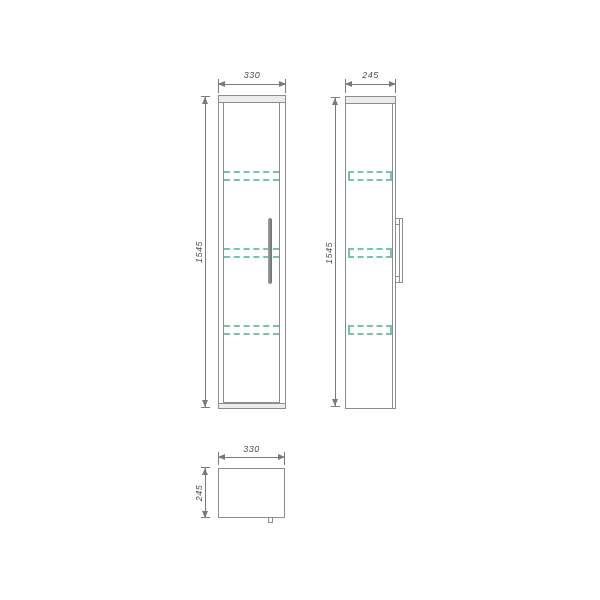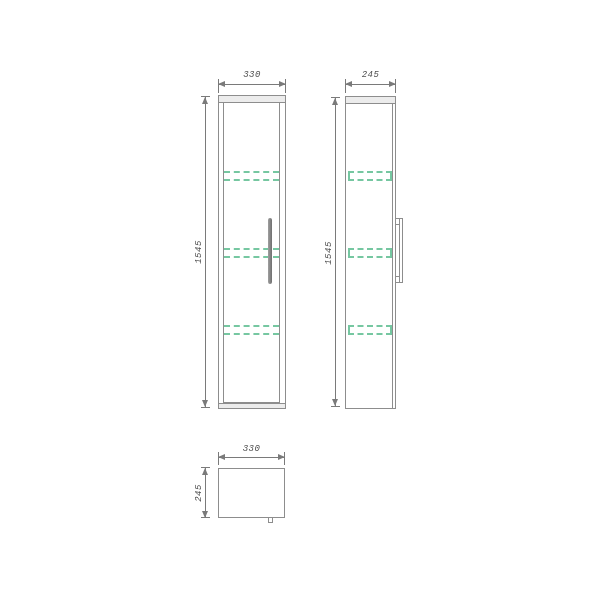--- a/index.html
+++ b/index.html
@@ -7,21 +7,21 @@
     --line_gray:#8d8d8d;
     --dim_gray:#7a7a7a;
     --text_gray:#4e4e4e;
     --band_fill:#ececec;
     --handle_dark:#6f6f6f;
     --background:#ffffff;
   }
   html,body{margin:0;padding:0;background:var(--background);}
   .canvas{
     position:relative;width:600px;height:600px;background:var(--background);
-    font-family:Liberation Mono, monospace;overflow:hidden;
+    font-family:Liberation Sans, sans-serif;overflow:hidden;
   }
   .abs{position:absolute;box-sizing:border-box;}
   .rect{border:1px solid var(--line_gray);background:#fff;}
   .band{border:1px solid var(--line_gray);background:var(--band_fill);}
   .vline{background:var(--line_gray);width:1px;}
   .dimline-h{background:var(--dim_gray);height:1px;}
   .dimline-v{background:var(--dim_gray);width:1px;}
   .ext-v{background:var(--dim_gray);width:1px;}
   .tick-h{background:var(--dim_gray);height:1px;}
   .dim-label{

